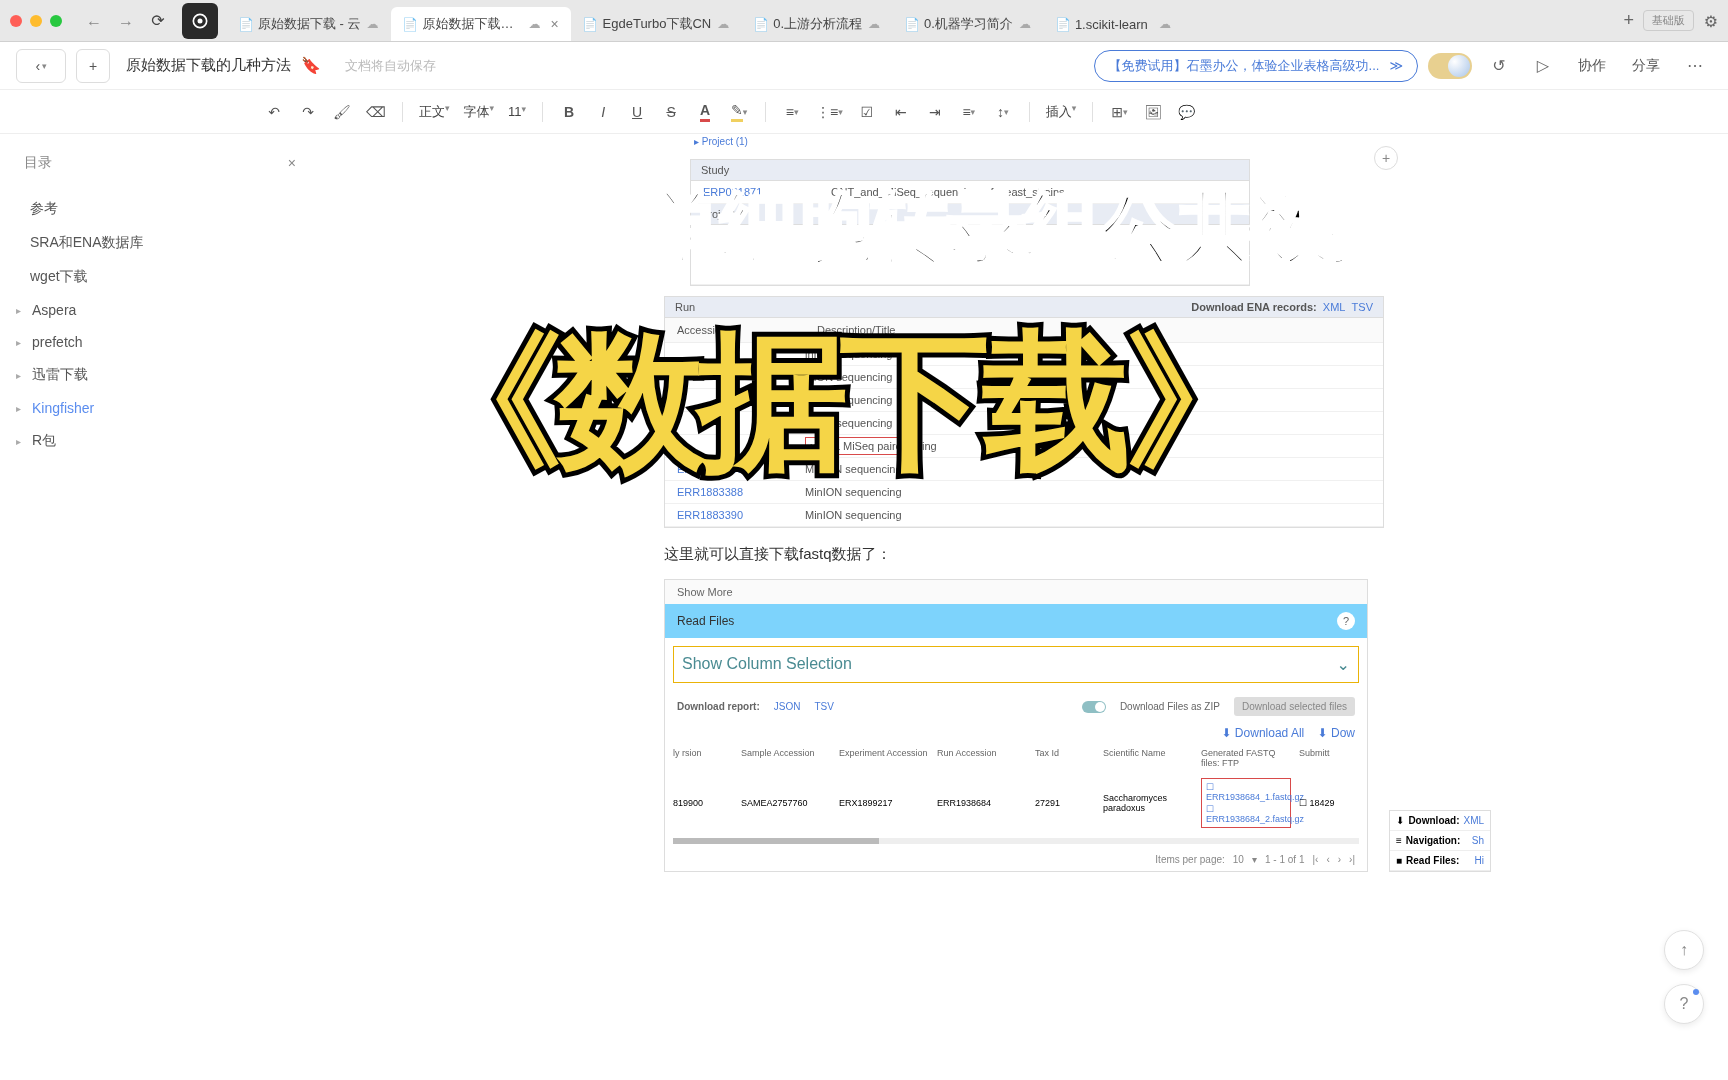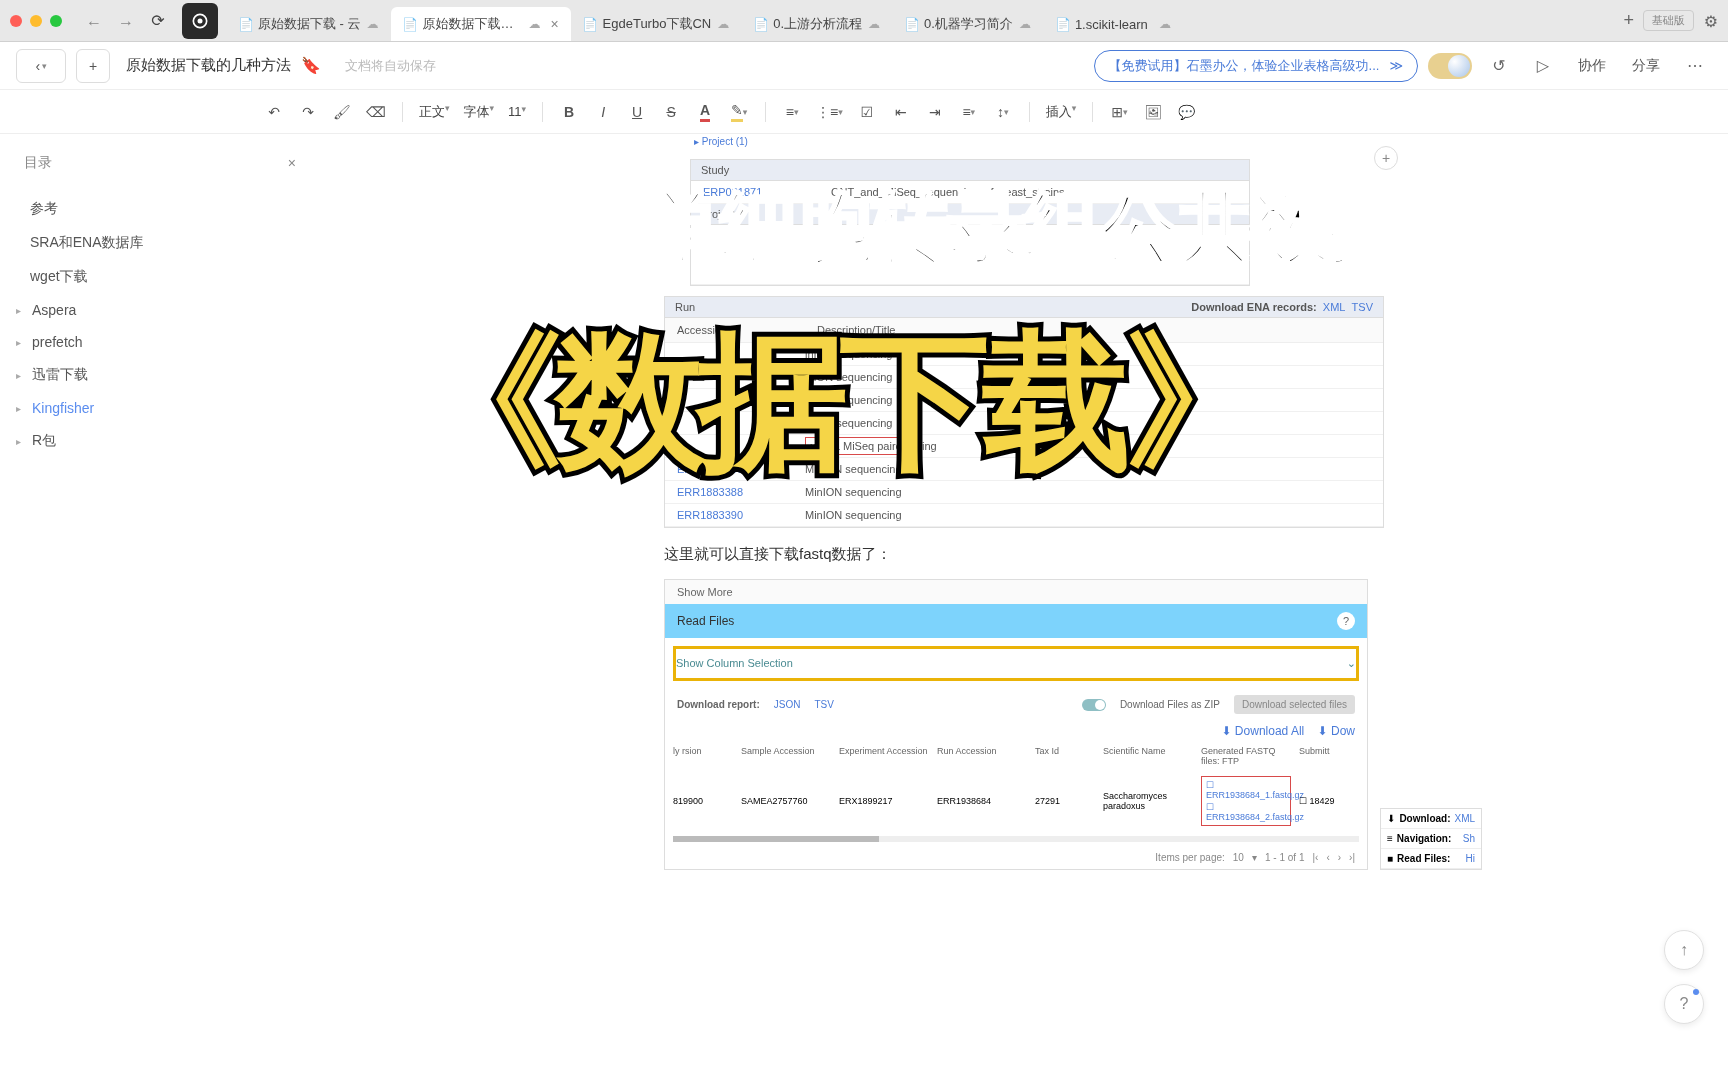--- a/index.html
+++ b/index.html
@@ -71,28 +71,28 @@
 .embed .tbl-hdr .c1{width:140px}
 .red-box{border:1.5px solid #d84a4a;padding:2px 4px}
 
 .body-text{font-size:15px;color:#333;line-height:1.8;margin:12px 0}
 
 
 .ov1{position:absolute;top:42px;left:50%;transform:translateX(-50%);font-size:78px;font-weight:900;color:#000;-webkit-text-stroke:3px #fff;letter-spacing:-2px;white-space:nowrap;z-index:10;font-family:"Heiti SC",sans-serif}
 .ov2{position:absolute;top:169px;left:-250px;font-size:150px;font-weight:900;color:#f5d547;-webkit-text-stroke:10px #000;letter-spacing:-8px;white-space:nowrap;z-index:10;font-family:"Heiti SC",sans-serif;paint-order:stroke fill}
 
 
-.ena-wrap{display:flex;gap:12px;margin-top:8px;align-items:flex-end}
+.ena-wrap{display:flex;gap:21px;margin-top:8px;align-items:flex-end}
 .ena-left{flex:1;border:1px solid #ddd}
 .ena-right{width:110px;border:1px solid #ddd;font-size:10px}
 .ena-right .r{padding:4px 6px;border-bottom:1px solid #eee;display:flex;gap:4px;align-items:center}
 .show-more{padding:6px 12px;background:#fafafa;color:#666;font-size:11px}
 .teal-bar{background:#7dd3fc;color:#333;padding:8px 12px;font-size:12px;display:flex;justify-content:space-between;align-items:center}
 .teal-bar .q{width:18px;height:18px;background:#fff;border-radius:50%;text-align:center;font-size:11px;line-height:18px;color:#666}
-.col-sel{border:3px solid #eab308;margin:8px;padding:8px 0;font-size:11px;color:#4a8b92;display:flex;justify-content:space-between;cursor:pointer}
+.col-sel{border:1px solid #eab308;margin:8px;padding:8px 8px;font-size:16px;color:#4a8b92;display:flex;justify-content:space-between;cursor:pointer}
 .dl-row{display:flex;padding:6px 12px;font-size:10px;align-items:center;gap:14px;color:#666}
 .dl-row .sw{width:24px;height:12px;background:#8fbfc4;border-radius:6px;position:relative}
 .dl-row .sw::after{content:"";position:absolute;right:1px;top:1px;width:10px;height:10px;background:#fff;border-radius:50%}
 .grey-btn{background:#ddd;padding:4px 8px;border-radius:3px;font-size:10px;color:#888}
 .dl-all{text-align:right;padding:4px 12px;font-size:12px;color:#4a7bd8}
 .data-tbl{font-size:9px}
 .data-tbl .hdr{display:flex;padding:4px 8px;color:#666;gap:8px}
 .data-tbl .hdr>div,.data-tbl .drow>div{width:60px}
 .data-tbl .hdr>div.w{width:90px}
 .data-tbl .drow{display:flex;padding:6px 8px;gap:8px;align-items:center}

